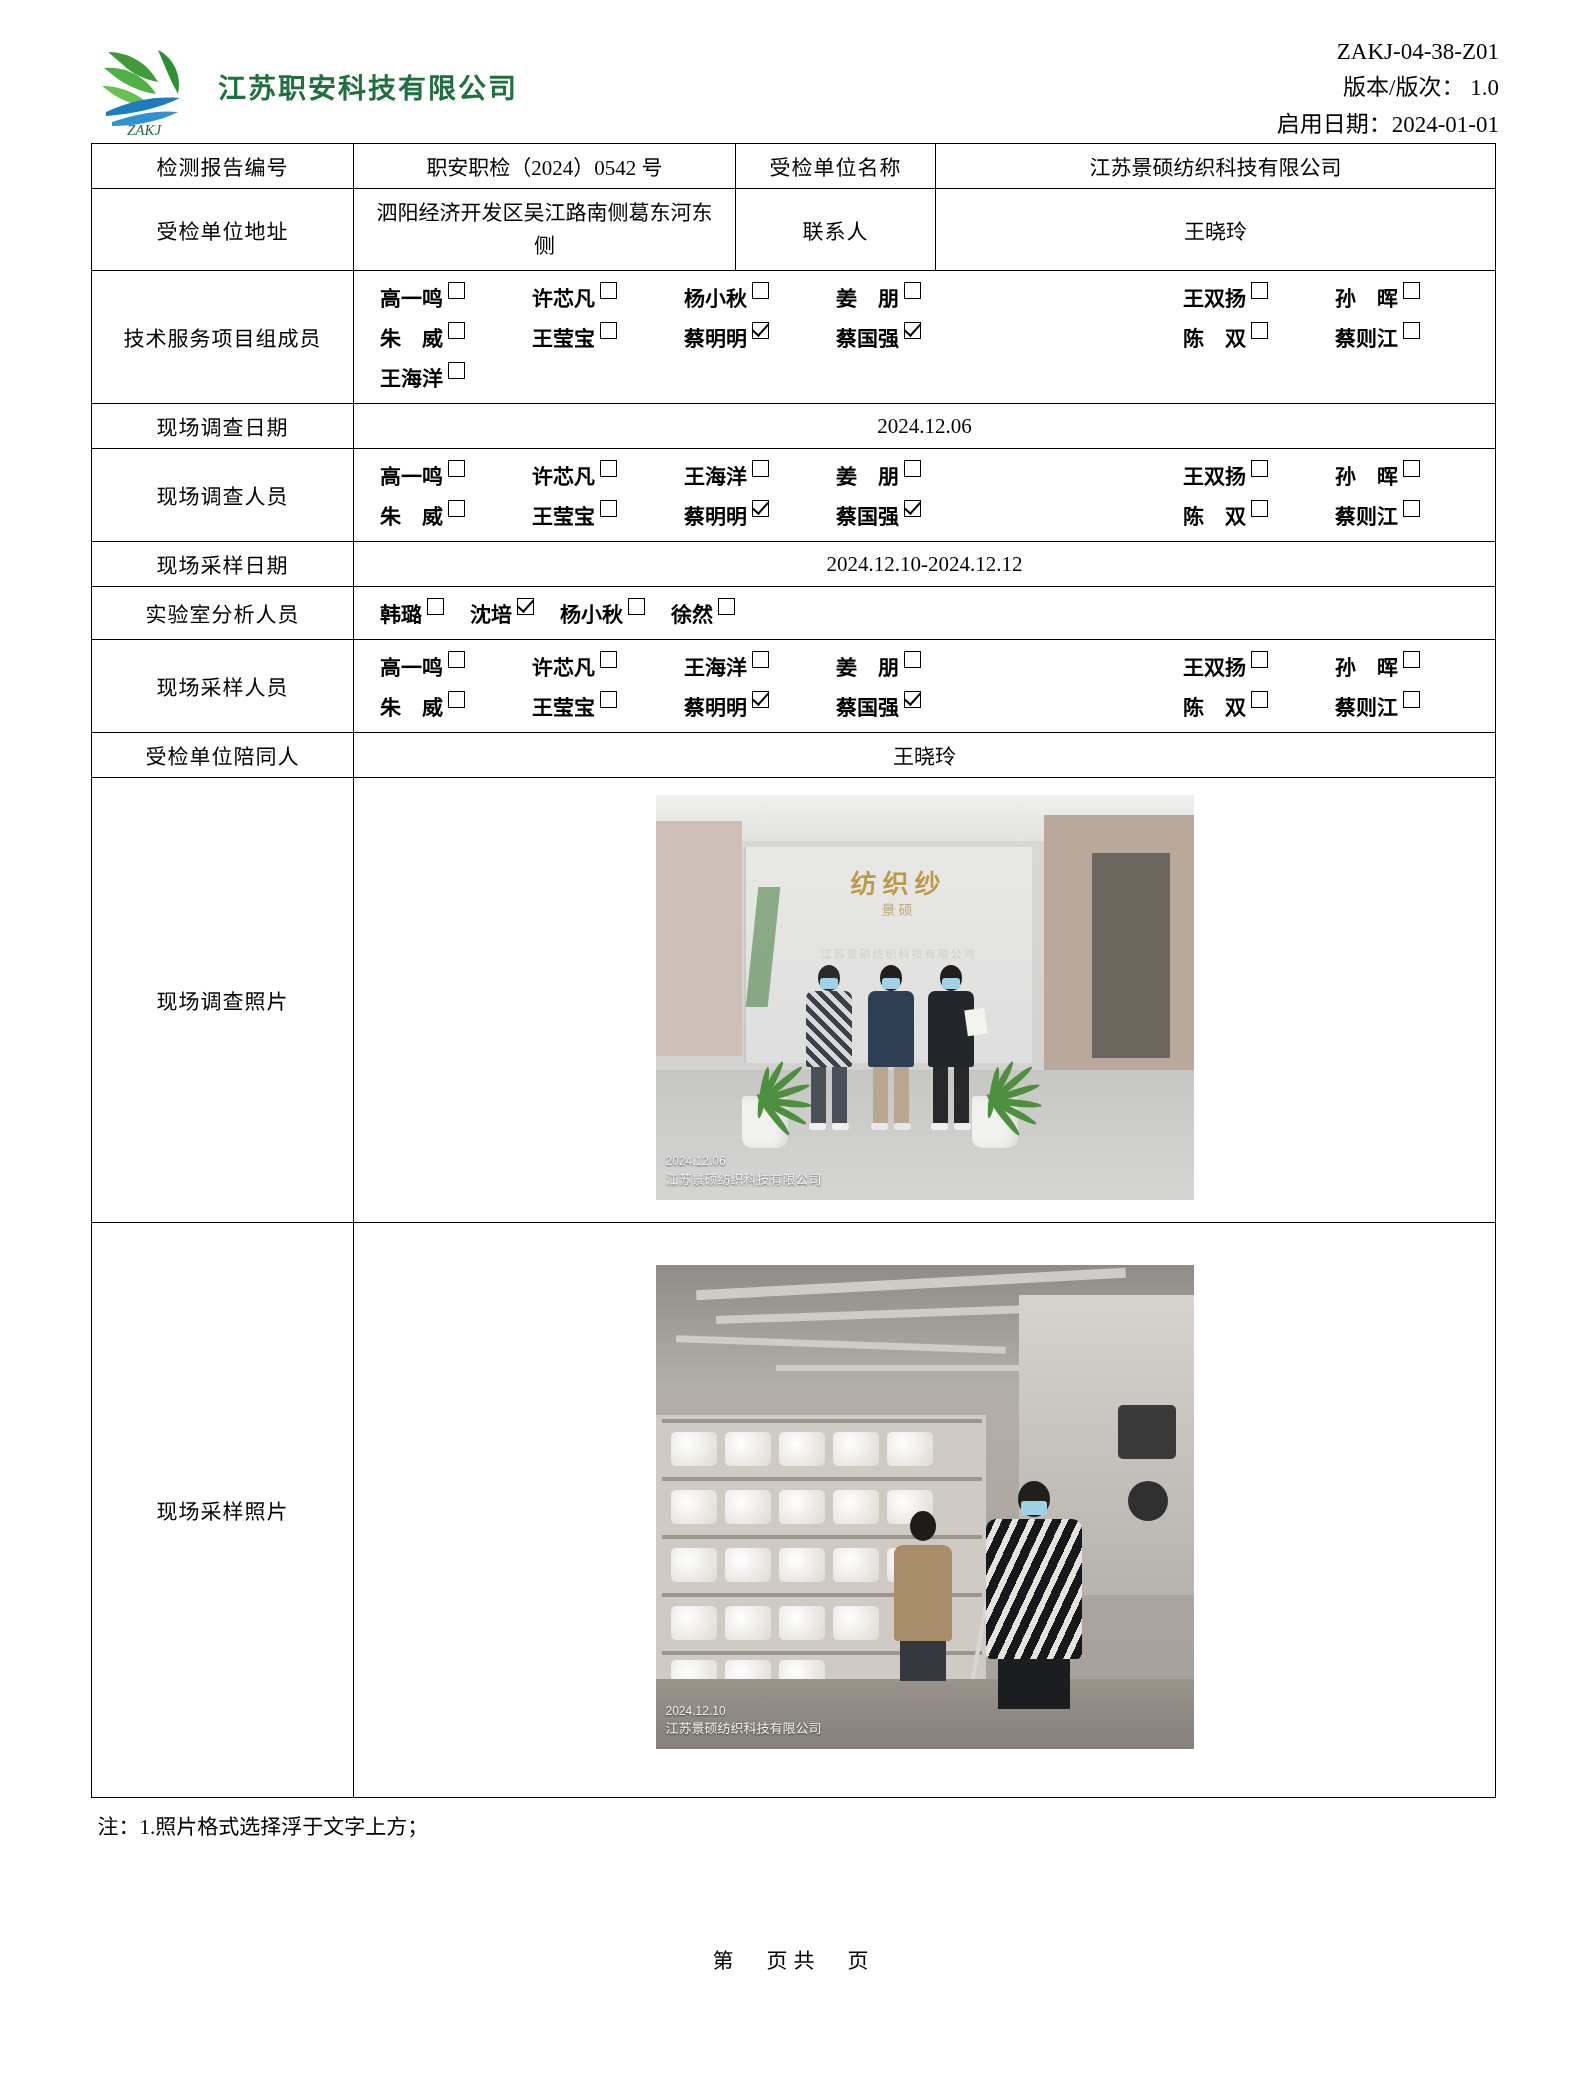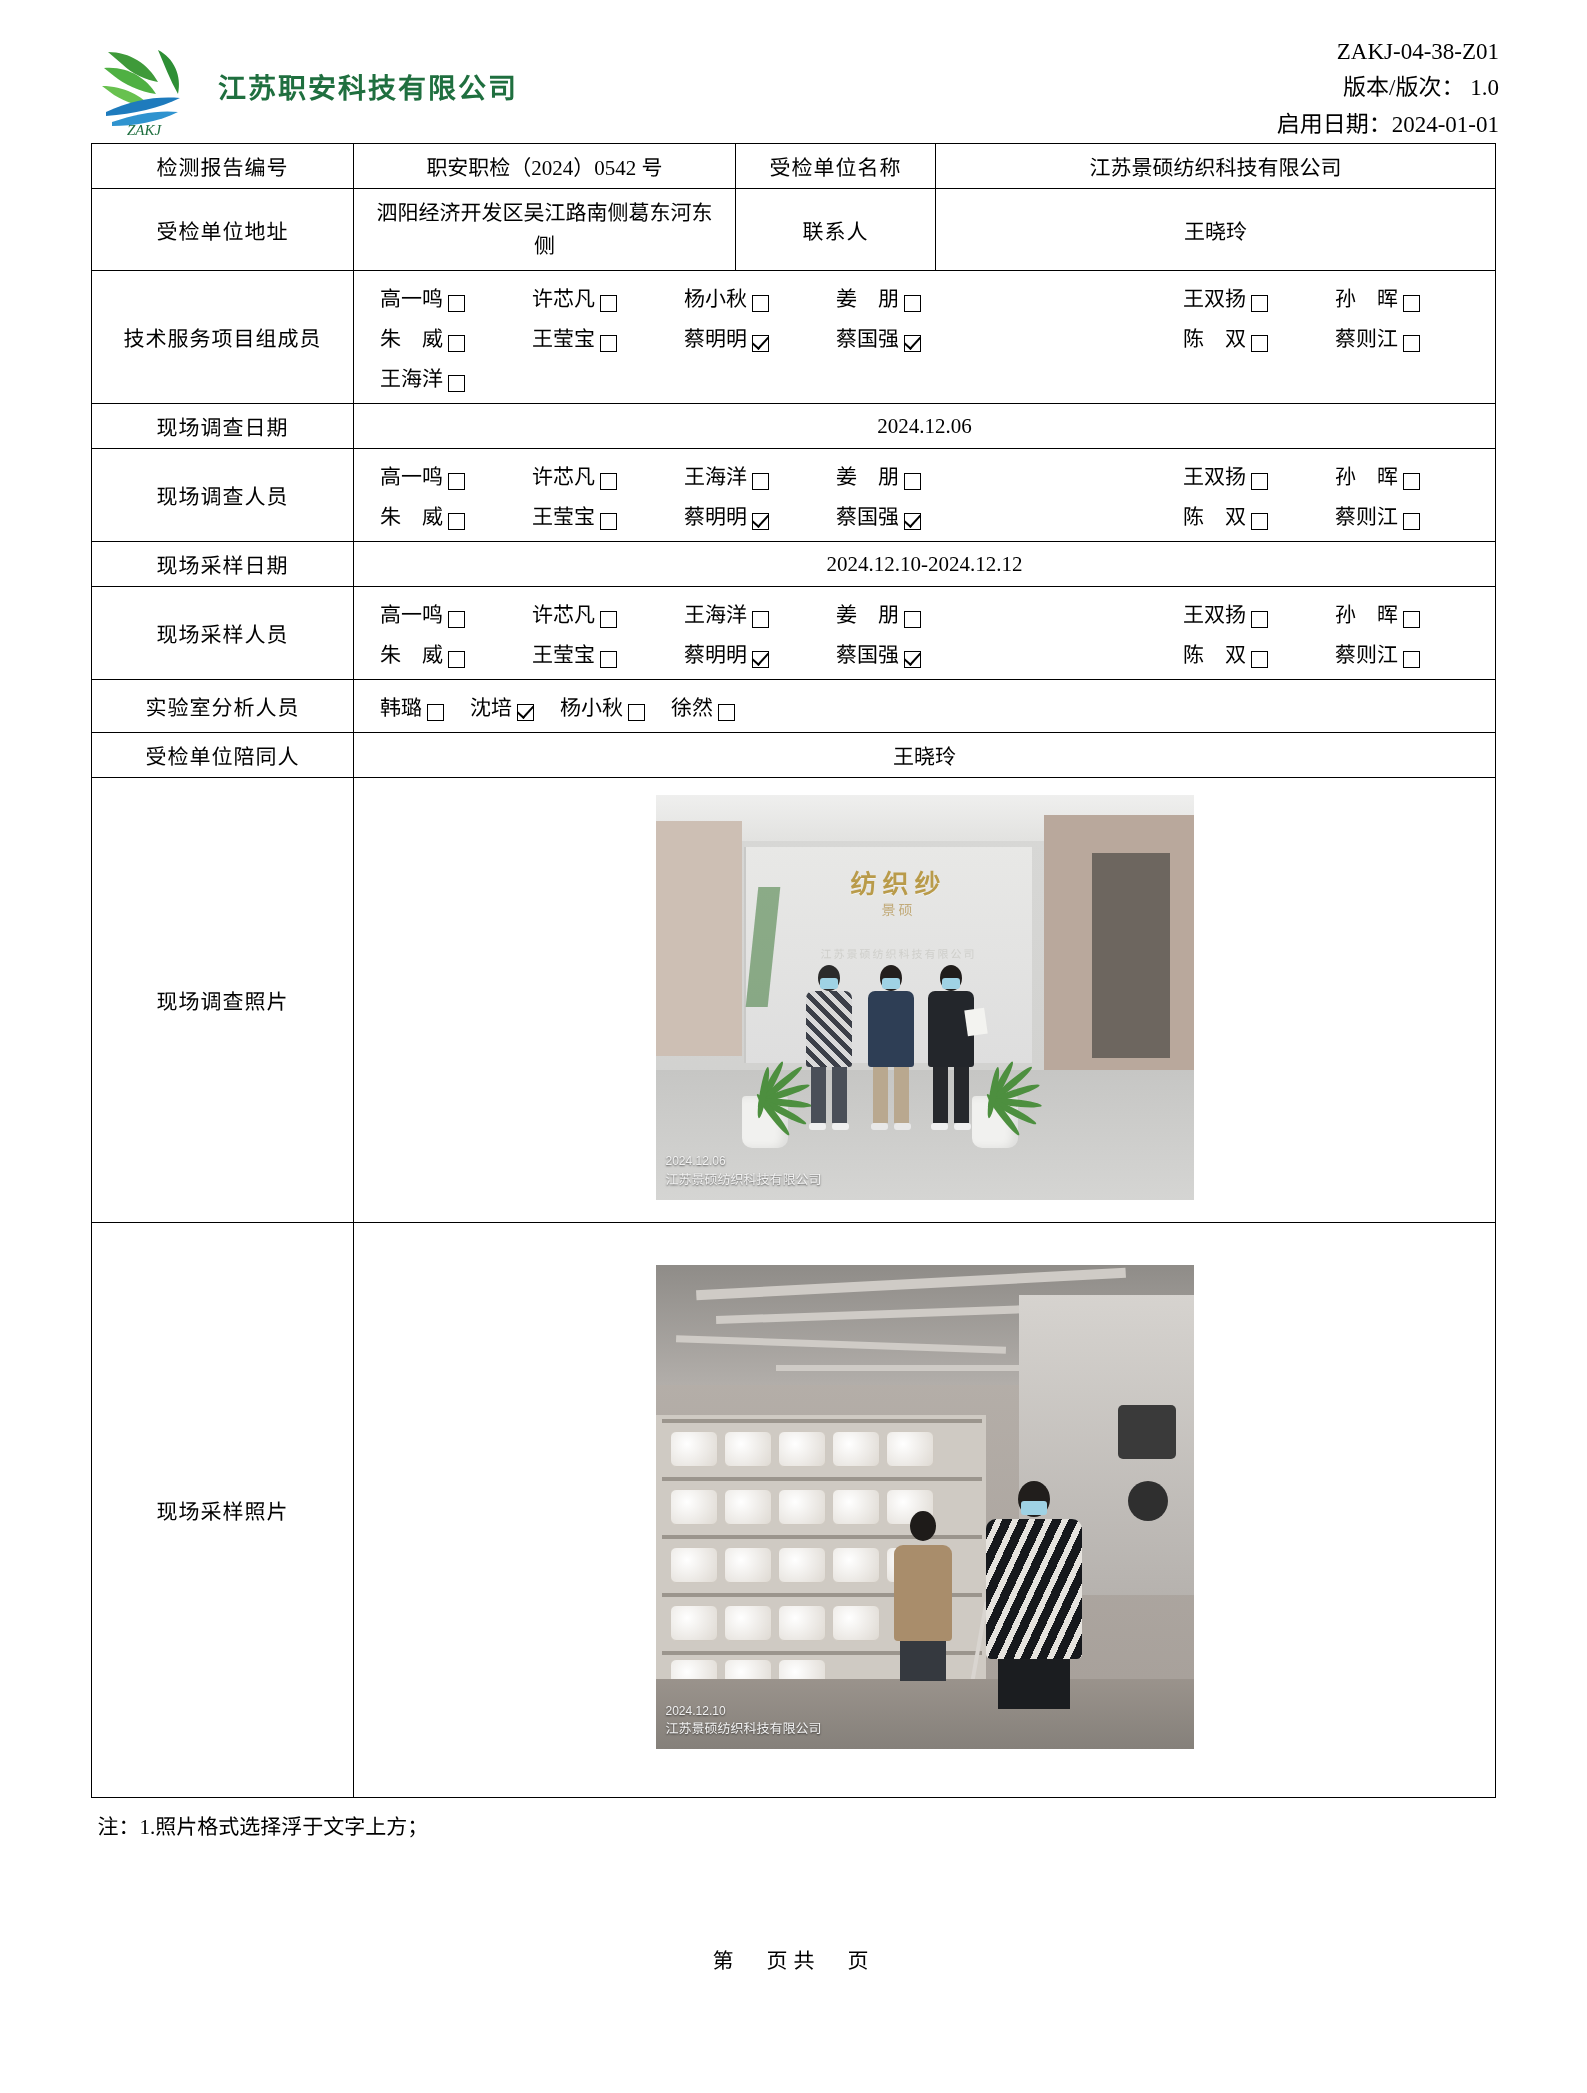--- a/index.html
+++ b/index.html
@@ -98,22 +98,23 @@
   }
   .name-grid.cols3 {
     grid-template-columns: repeat(6, auto);
     justify-content: start;
     column-gap: 26px;
   }
   .nm {
     font-size: 21px;
     white-space: nowrap;
     display: inline-flex;
-    align-items: flex-end;
+    align-items: flex-start;
     gap: 2px;
+    font-weight: bold;
   }
   .nm .t { display: inline-block; }
   .box {
     display: inline-block;
     width: 17px;
     height: 17px;
     border: 1.6px solid #000;
     position: relative;
     margin-left: 3px;
     box-sizing: border-box;
@@ -485,20 +486,44 @@
             </div>
         </td>
       </tr>
 
       <tr>
         <td class="lbl">现场采样日期</td>
         <td colspan="3" class="ctr">2024.12.10-2024.12.12</td>
       </tr>
 
       <tr>
+        <td class="lbl">实验室分析人员</td>
+        <td colspan="3">
+          <div class="name-grid cols3" id="grid-lab">
+              <span class="nm">
+                <span class="t">韩璐</span>
+                <span class="box"></span>
+              </span>
+              <span class="nm">
+                <span class="t">沈培</span>
+                <span class="box checked"></span>
+              </span>
+              <span class="nm">
+                <span class="t">杨小秋</span>
+                <span class="box"></span>
+              </span>
+              <span class="nm">
+                <span class="t">徐然</span>
+                <span class="box"></span>
+              </span>
+            </div>
+        </td>
+      </tr>
+
+      <tr>
         <td class="lbl">现场采样人员</td>
         <td colspan="3">
           <div class="name-grid" id="grid-sampling">
               <span class="nm">
                 <span class="t">高一鸣</span>
                 <span class="box"></span>
               </span>
               <span class="nm">
                 <span class="t">许芯凡</span>
                 <span class="box"></span>
@@ -534,44 +559,20 @@
               <span class="nm">
                 <span class="t">蔡国强</span>
                 <span class="box checked"></span>
               </span>
               <span class="nm">
                 <span class="t">陈　双</span>
                 <span class="box"></span>
               </span>
               <span class="nm">
                 <span class="t">蔡则江</span>
-                <span class="box"></span>
-              </span>
-            </div>
-        </td>
-      </tr>
-
-      <tr>
-        <td class="lbl">实验室分析人员</td>
-        <td colspan="3">
-          <div class="name-grid cols3" id="grid-lab">
-              <span class="nm">
-                <span class="t">韩璐</span>
-                <span class="box"></span>
-              </span>
-              <span class="nm">
-                <span class="t">沈培</span>
-                <span class="box checked"></span>
-              </span>
-              <span class="nm">
-                <span class="t">杨小秋</span>
-                <span class="box"></span>
-              </span>
-              <span class="nm">
-                <span class="t">徐然</span>
                 <span class="box"></span>
               </span>
             </div>
         </td>
       </tr>
 
       <tr>
         <td class="lbl">受检单位陪同人</td>
         <td colspan="3" class="ctr">王晓玲</td>
       </tr>

